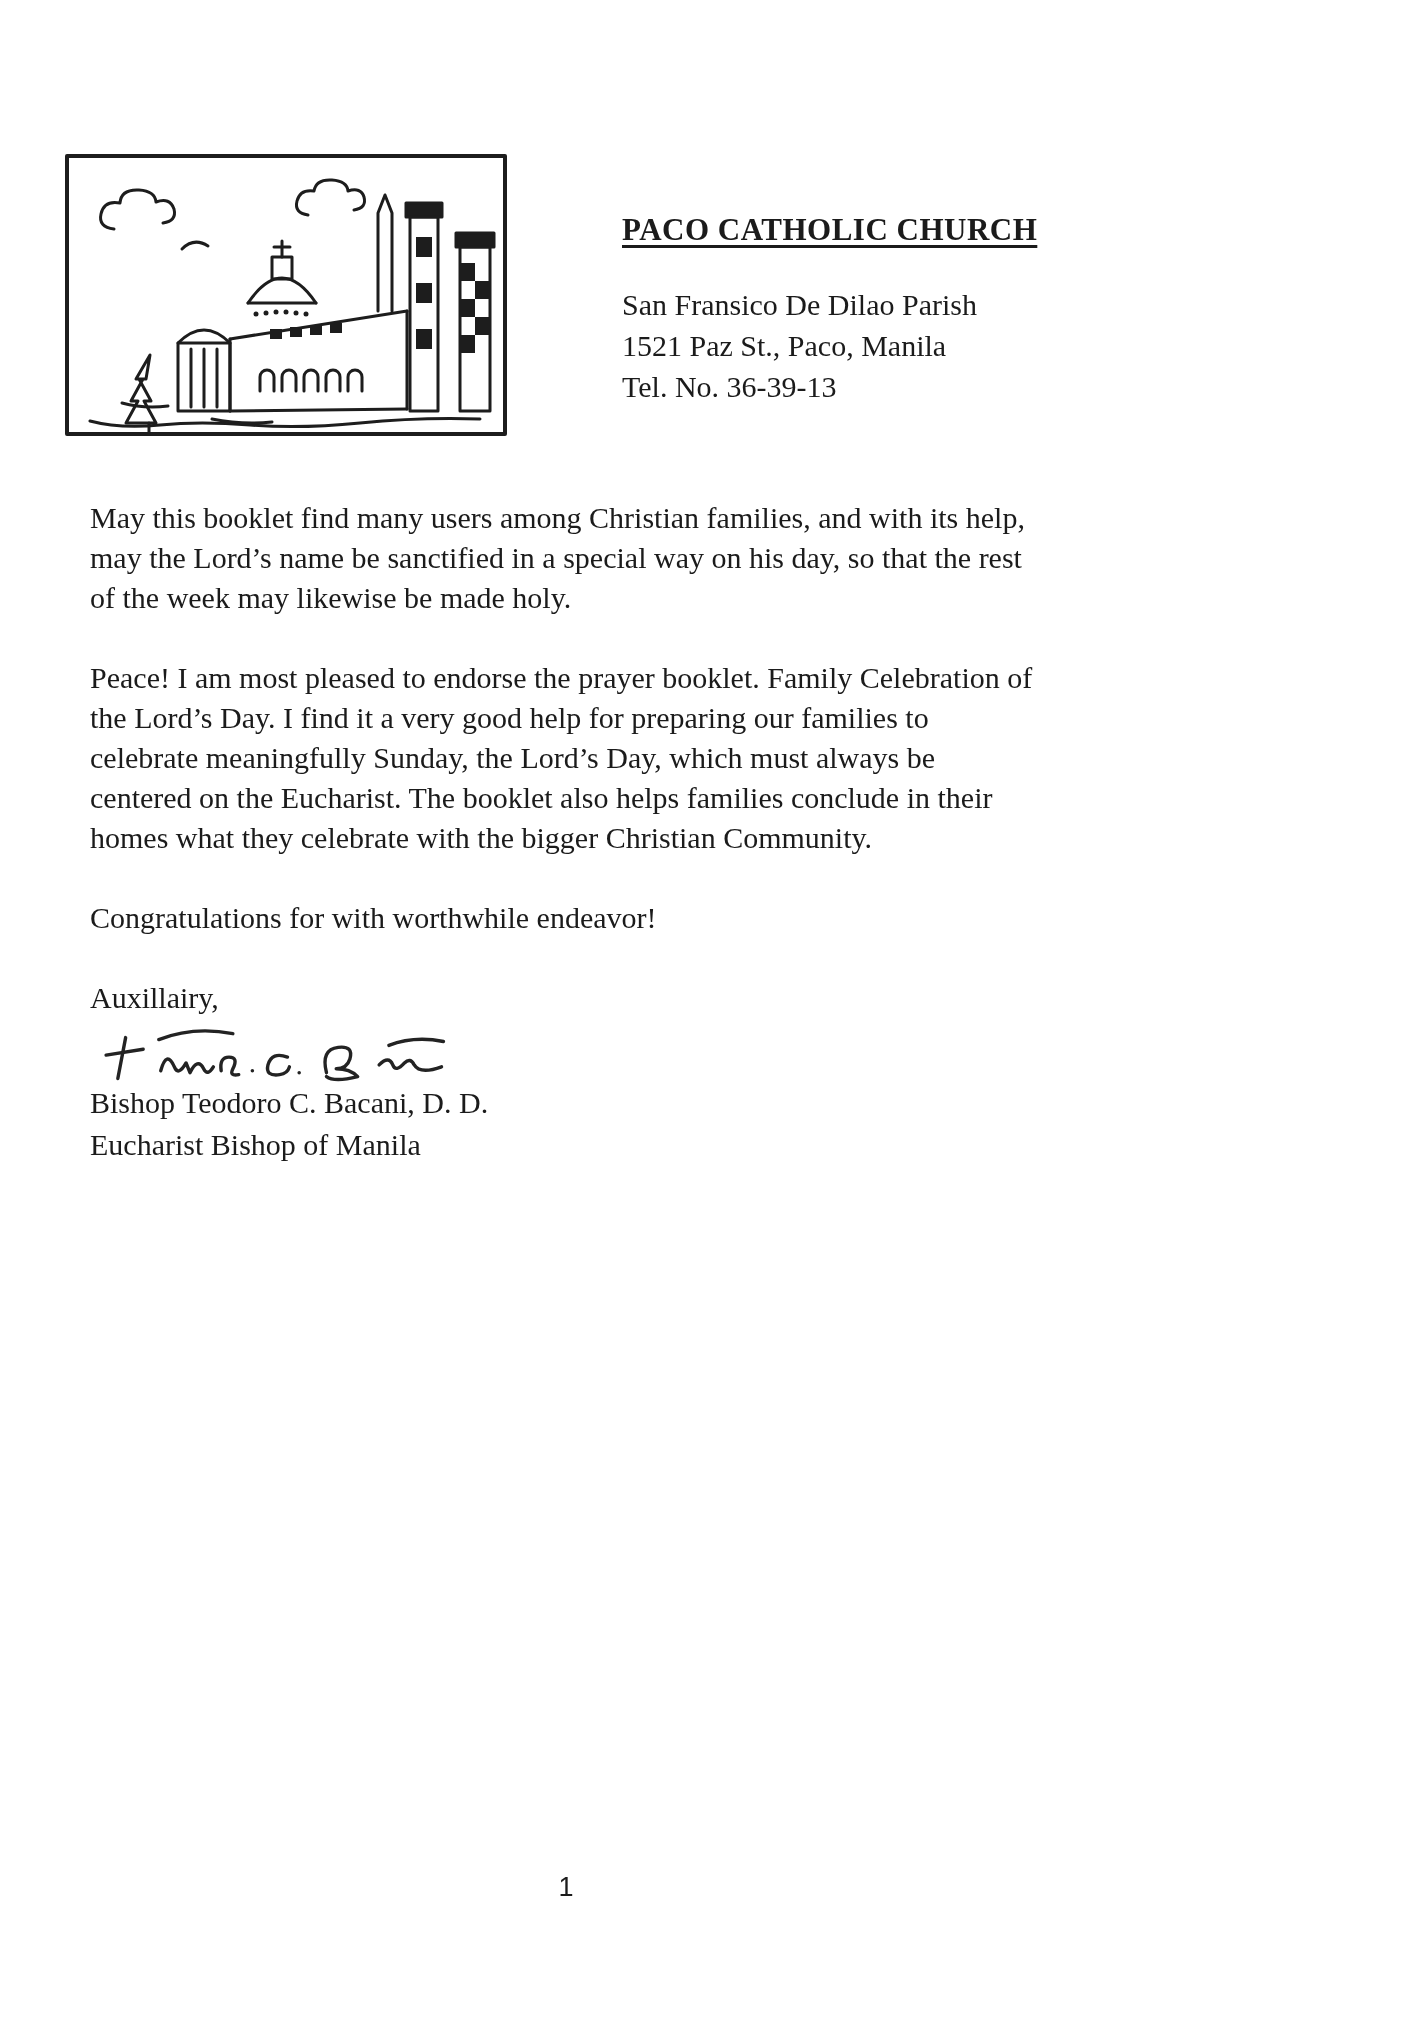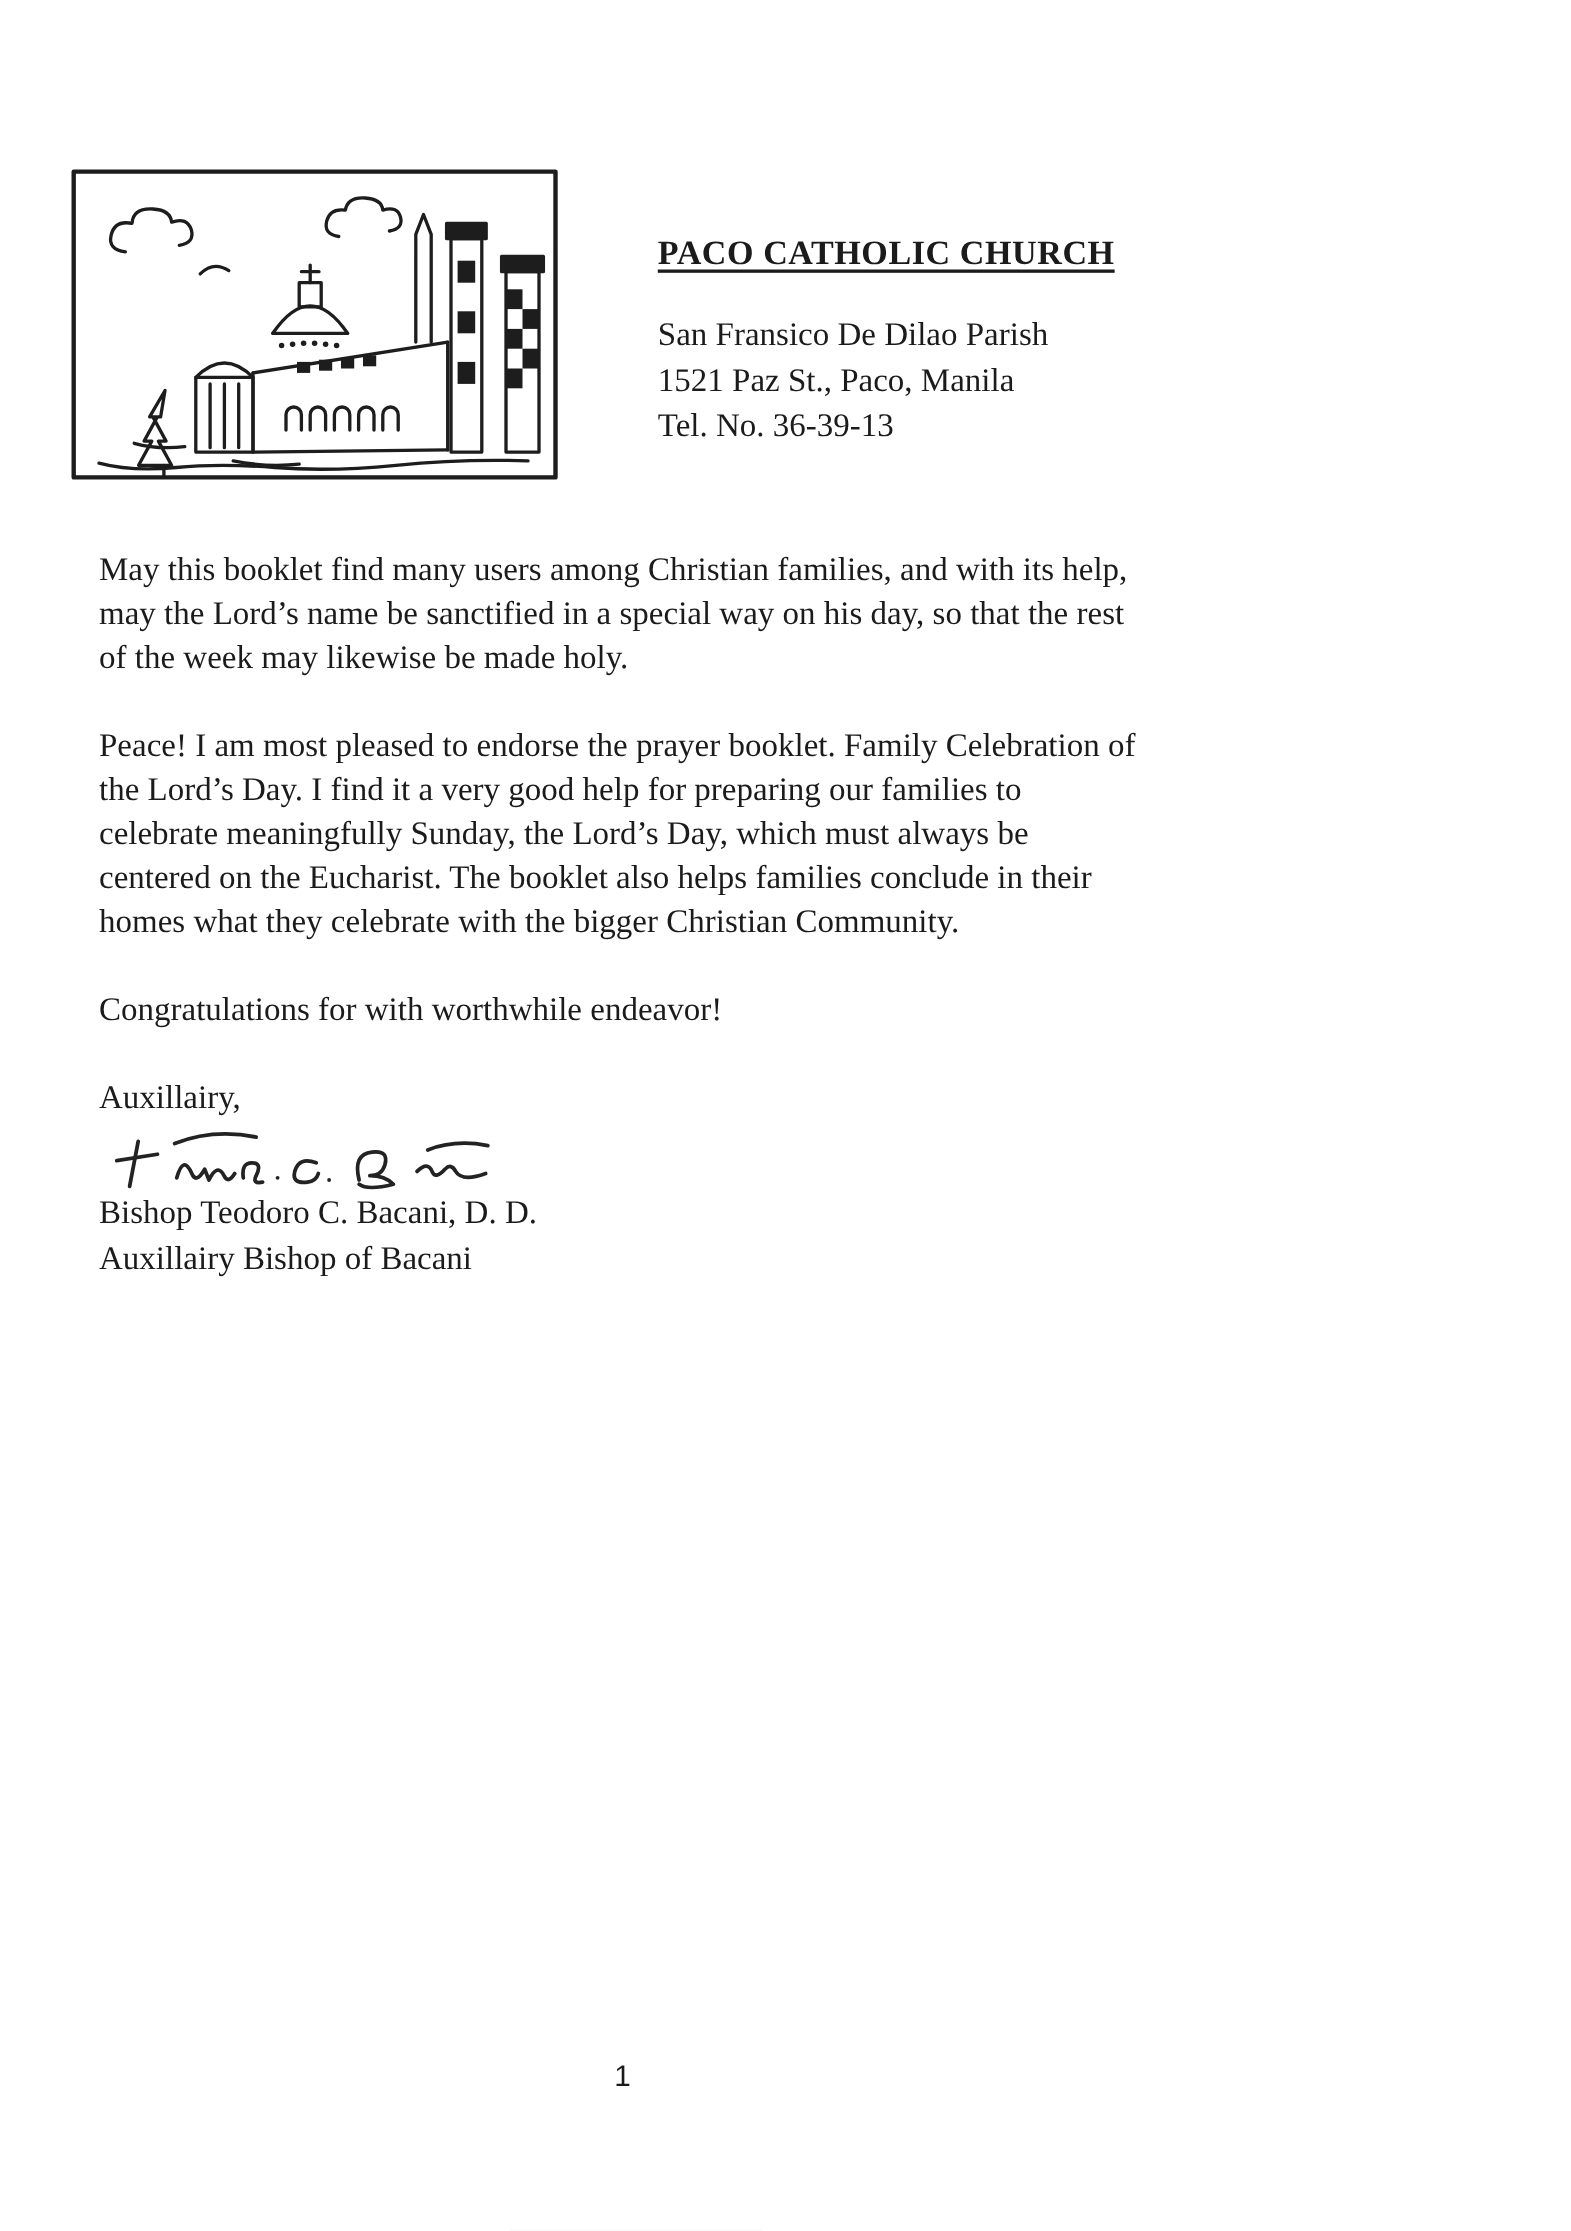--- a/index.html
+++ b/index.html
@@ -17,21 +17,21 @@
     position: absolute;
     left: 62px;
     top: 150px;
     width: 448px;
     height: 290px;
   }
   .church-art svg { width: 100%; height: 100%; display: block; }
 
   .letterhead {
     position: absolute;
-    left: 598px;
+    left: 622px;
     top: 212px;
   }
   .church-name {
     font-weight: bold;
     font-size: 31px;
     letter-spacing: 0.5px;
     text-decoration: underline;
     text-underline-offset: 5px;
     margin-bottom: 36px;
   }
@@ -170,18 +170,18 @@
         <circle cx="160" cy="50" r="1.8" fill="#232323" stroke="none"></circle>
         <path d="M196,36 q-16,-6 -20,8 q-3,12 12,10 q8,-1 10,-8"></path>
         <circle cx="208" cy="52" r="1.8" fill="#232323" stroke="none"></circle>
         <path d="M236,52 q-6,-24 12,-26 q16,-2 12,12 q-3,10 -14,10 q14,0 22,8 q-24,6 -32,0"></path>
         <path d="M290,44 q10,-10 14,0 q3,8 12,-2 q6,-6 10,2 q6,10 28,2"></path>
         <path d="M300,24 q26,-10 56,-4"></path>
       </g>
     </svg>
 
     <div class="signer-line">Bishop Teodoro C. Bacani, D. D.</div>
-    <div class="signer-line">Auxillairy Bishop of Bacani</div>
+    <div class="signer-line">Eucharist Bishop of Manila</div>
   </div>
 
   <div class="page-number">1</div>
 
 </div>
 
 </body></html>

